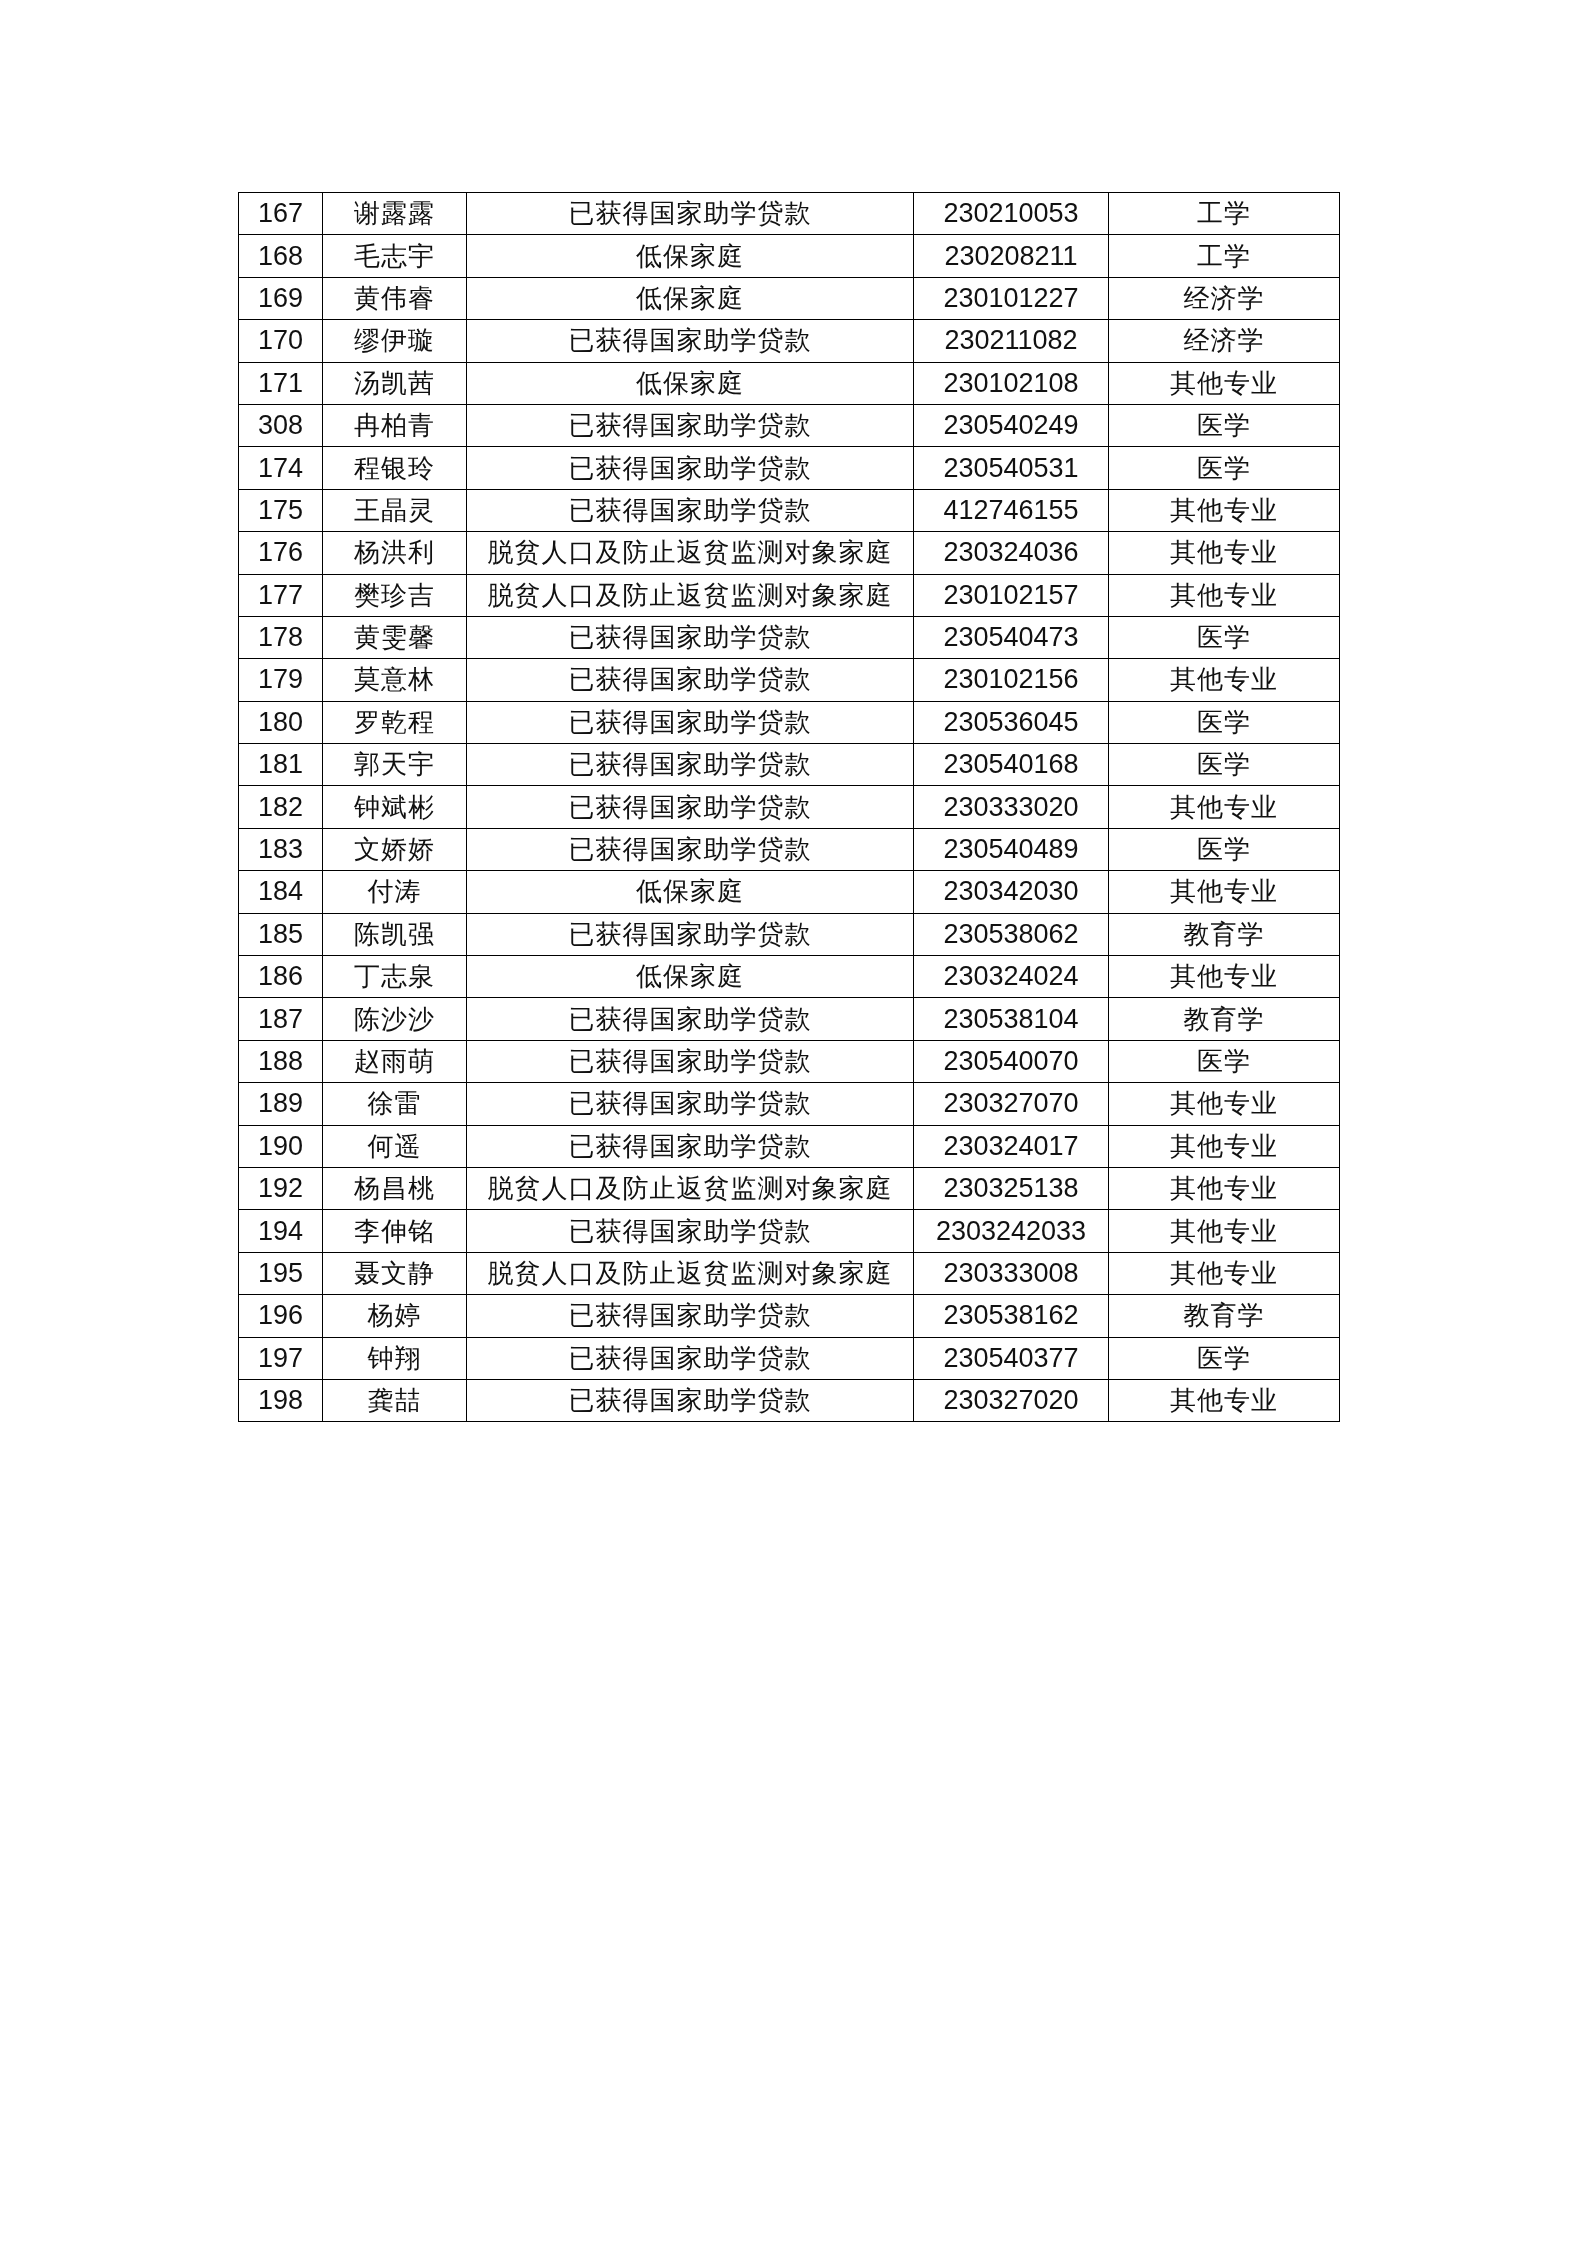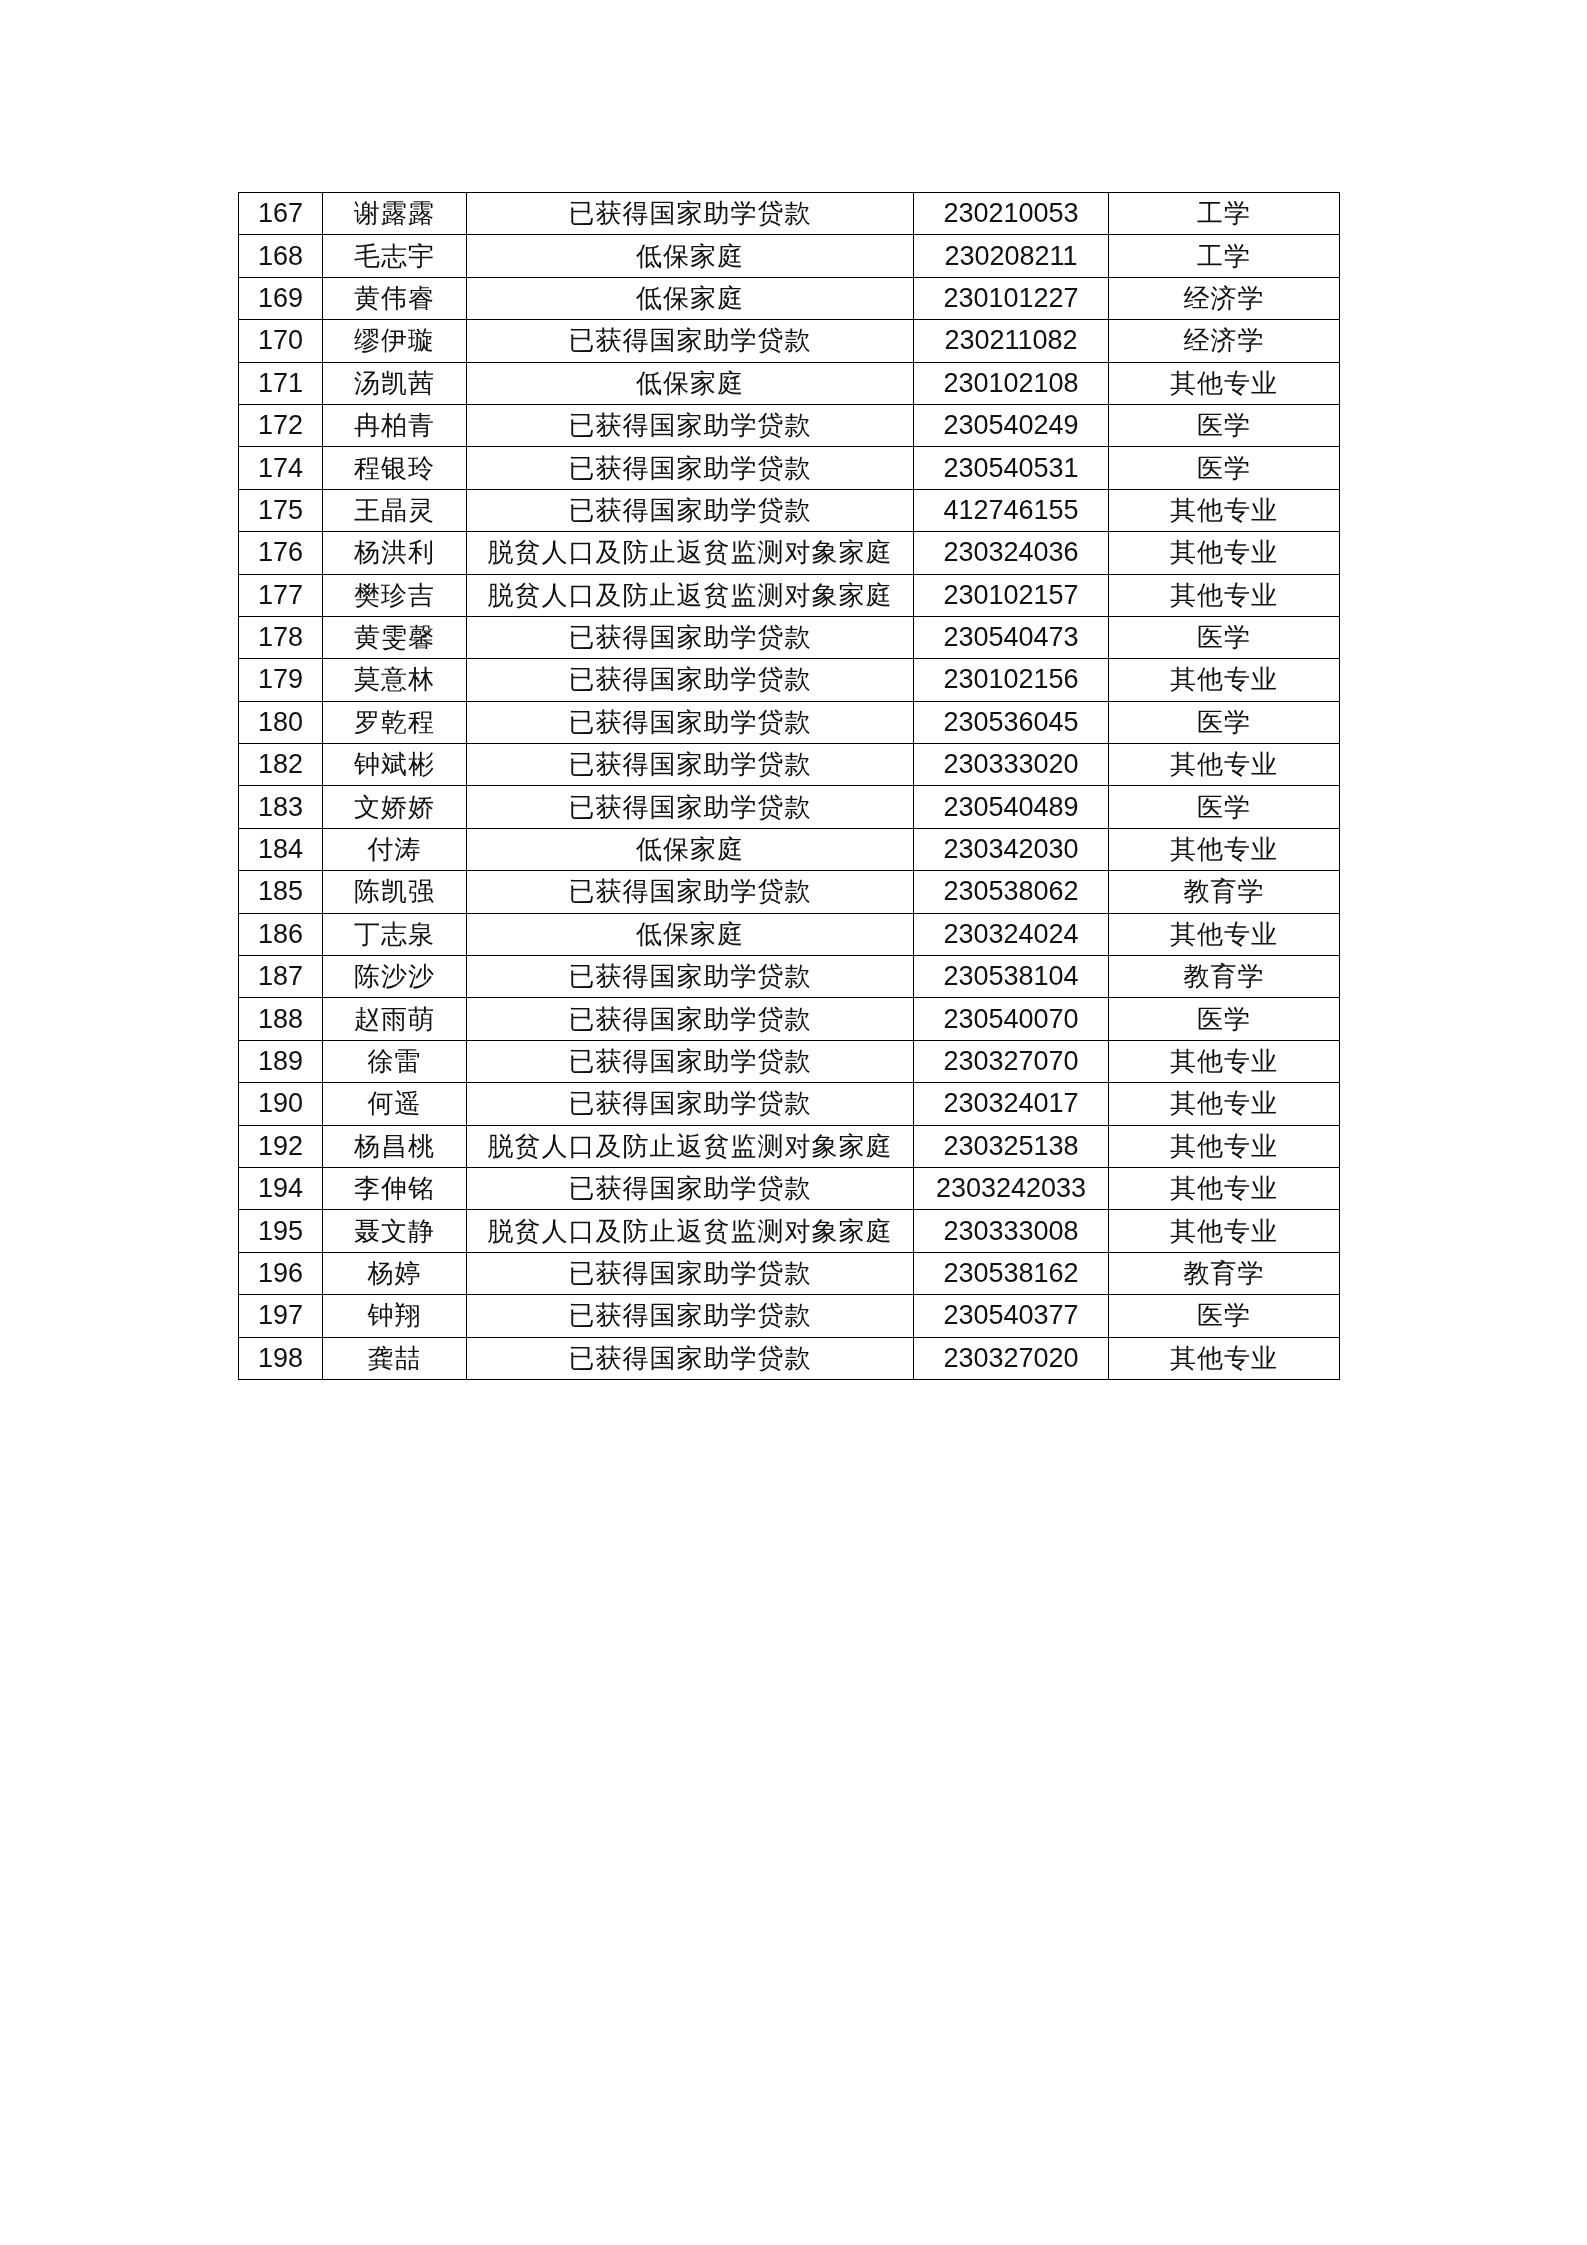--- a/index.html
+++ b/index.html
@@ -73,21 +73,21 @@
           <td class="c-major">经济学</td>
         </tr>
         <tr>
           <td class="c-no">171</td>
           <td class="c-name">汤凯茜</td>
           <td class="c-type">低保家庭</td>
           <td class="c-id">230102108</td>
           <td class="c-major">其他专业</td>
         </tr>
         <tr>
-          <td class="c-no">172</td>
+          <td class="c-no">308</td>
           <td class="c-name">冉柏青</td>
           <td class="c-type">已获得国家助学贷款</td>
           <td class="c-id">230540249</td>
           <td class="c-major">医学</td>
         </tr>
         <tr>
           <td class="c-no">174</td>
           <td class="c-name">程银玲</td>
           <td class="c-type">已获得国家助学贷款</td>
           <td class="c-id">230540531</td>
@@ -126,20 +126,27 @@
           <td class="c-name">莫意林</td>
           <td class="c-type">已获得国家助学贷款</td>
           <td class="c-id">230102156</td>
           <td class="c-major">其他专业</td>
         </tr>
         <tr>
           <td class="c-no">180</td>
           <td class="c-name">罗乾程</td>
           <td class="c-type">已获得国家助学贷款</td>
           <td class="c-id">230536045</td>
+          <td class="c-major">医学</td>
+        </tr>
+        <tr>
+          <td class="c-no">181</td>
+          <td class="c-name">郭天宇</td>
+          <td class="c-type">已获得国家助学贷款</td>
+          <td class="c-id">230540168</td>
           <td class="c-major">医学</td>
         </tr>
         <tr>
           <td class="c-no">182</td>
           <td class="c-name">钟斌彬</td>
           <td class="c-type">已获得国家助学贷款</td>
           <td class="c-id">230333020</td>
           <td class="c-major">其他专业</td>
         </tr>
         <tr>

